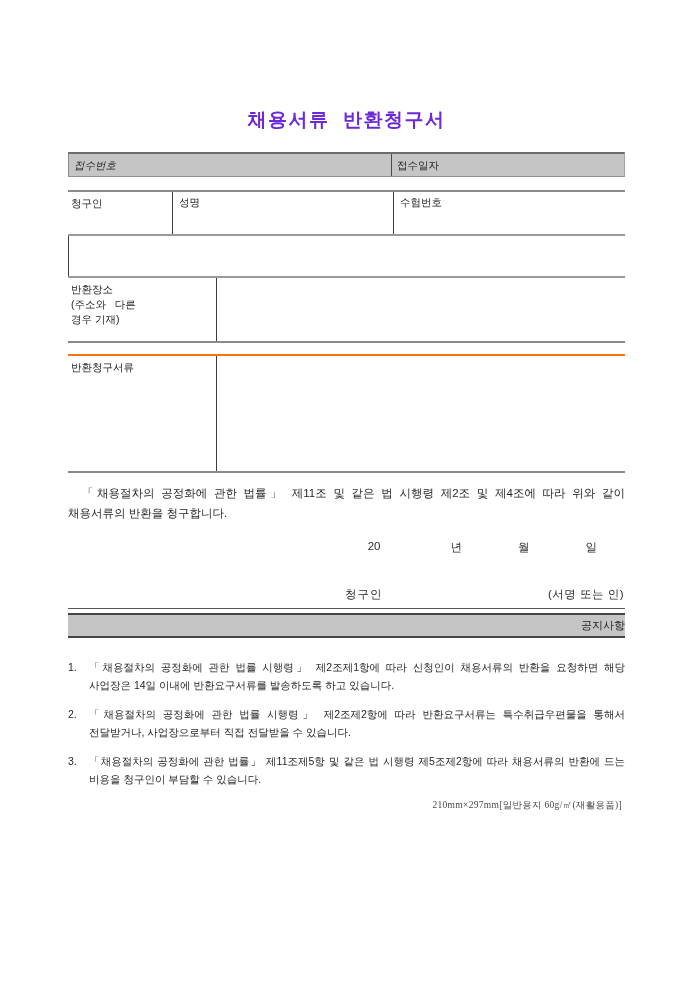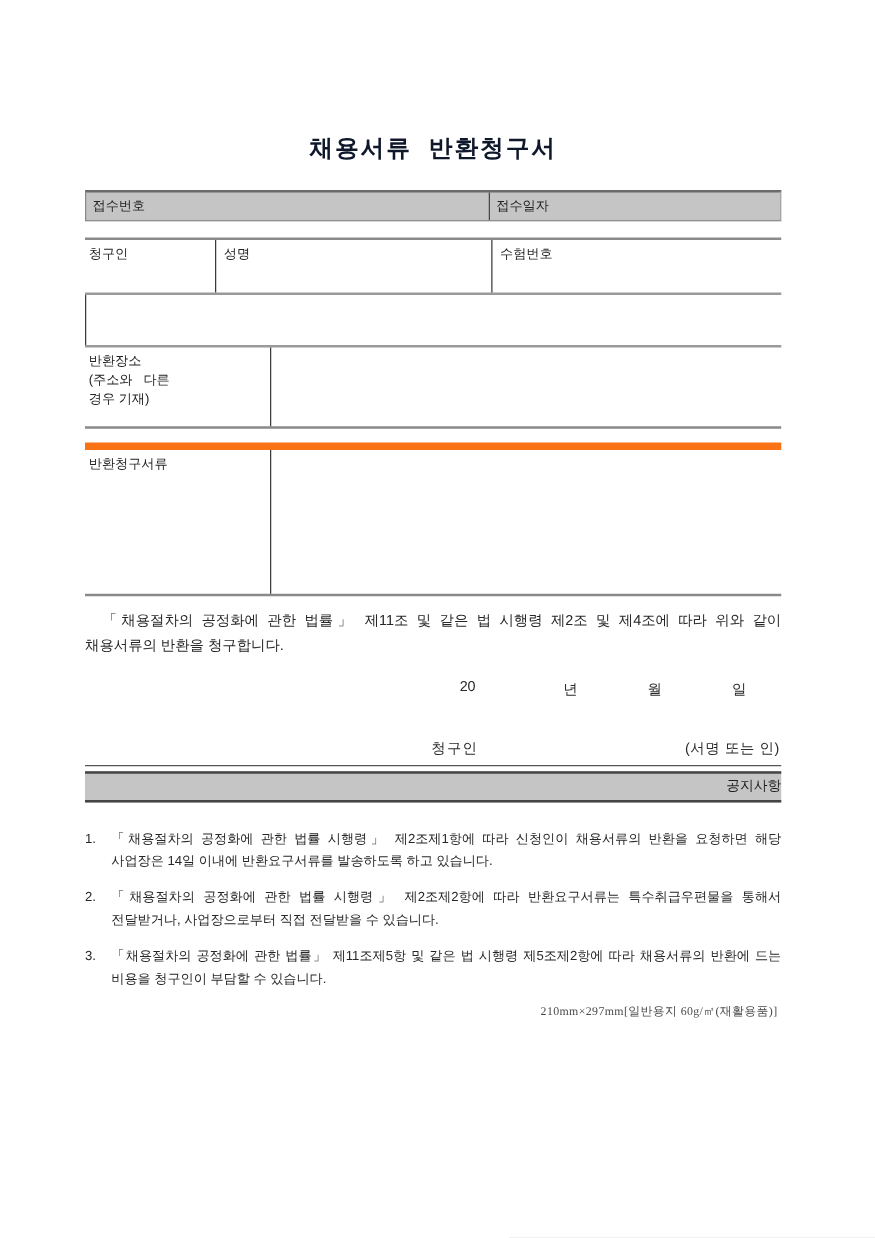--- a/index.html
+++ b/index.html
@@ -7,50 +7,50 @@
   .page {
     position:relative; width:700px; height:990px; margin:0 auto;
     background:#ffffff; overflow:hidden;
     font-family:"Liberation Sans","DejaVu Sans",sans-serif;
     color:#222222;
   }
   .content { position:absolute; left:68px; top:0; width:557px; }
 
   .doc-title {
     margin-top:108px; text-align:center;
-    font-size:19px; font-weight:bold; color:#0f172a;
+    font-size:19px; font-weight:bold; color:#6d28d9;
     letter-spacing:1.5px; white-space:pre; line-height:24px;
   }
 
   
   .tbl-header {
     display:flex; margin-top:20px; height:25px;
     background:#c5c5c5;
     border-top:2px solid #6b6b6b; border-bottom:1px solid #8f8f8f;
     border-left:1px solid #8a8a8a; border-right:1px solid #a5a5a5;
   }
   .tbl-header .cell { font-size:10.5px; padding:4px 5px; line-height:14px; }
-  .cell-receipt-no { width:322px; }
+  .cell-receipt-no { width:322px;font-style:italic; }
   .cell-receipt-date { flex:1; border-left:1px solid #4a4a4a; }
 
   
   .tbl-main { margin-top:13px; border-top:2px solid #8a8a8a; }
   .t-row { display:flex; border-bottom:2px solid #9a9a9a; }
   .t-row:last-child { border-bottom:2px solid #8a8a8a;gap:44px; }
   .c-label {
     width:104px; flex:none; padding:4px 3px; font-size:10.5px;
     line-height:15px; white-space:pre-wrap; word-break:keep-all;
   }
   .c-val { flex:1; border-left:1px solid #3c3c3c; padding:4px 6px; font-size:10.5px; }
   .c-fixed { flex:none; }
   .row-claimant { min-height:44px; }
   .row-address  { min-height:42px; }
   .row-place    { min-height:65px; }
 
-  .tbl-docs { margin-top:11px; border-top:6px solid #f97316; }
+  .tbl-docs { margin-top:11px; border-top:2px solid #f97316; }
   .row-docs { min-height:117px; }
 
   .statement {
     margin-top:10px; font-size:11.5px; line-height:20px;
     text-align:justify; text-indent:14px; word-break:keep-all; color:#262626;
   }
 
   .date-line {
     margin-top:17px; display:flex; justify-content:flex-end;
     padding-right:28px; font-size:11.5px; color:#2a2a2a;gap:34px;

